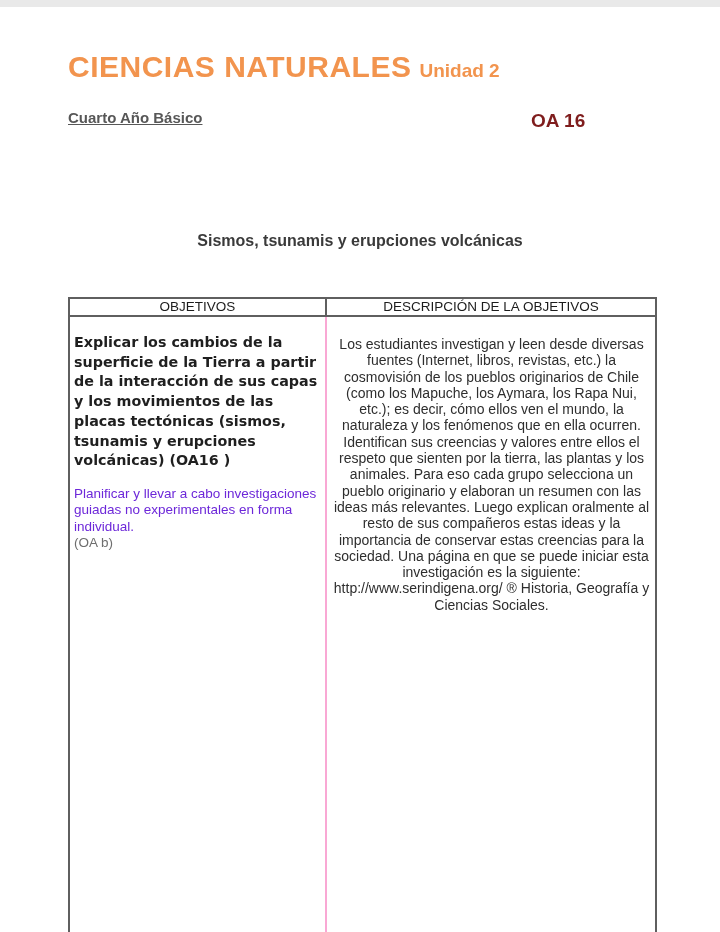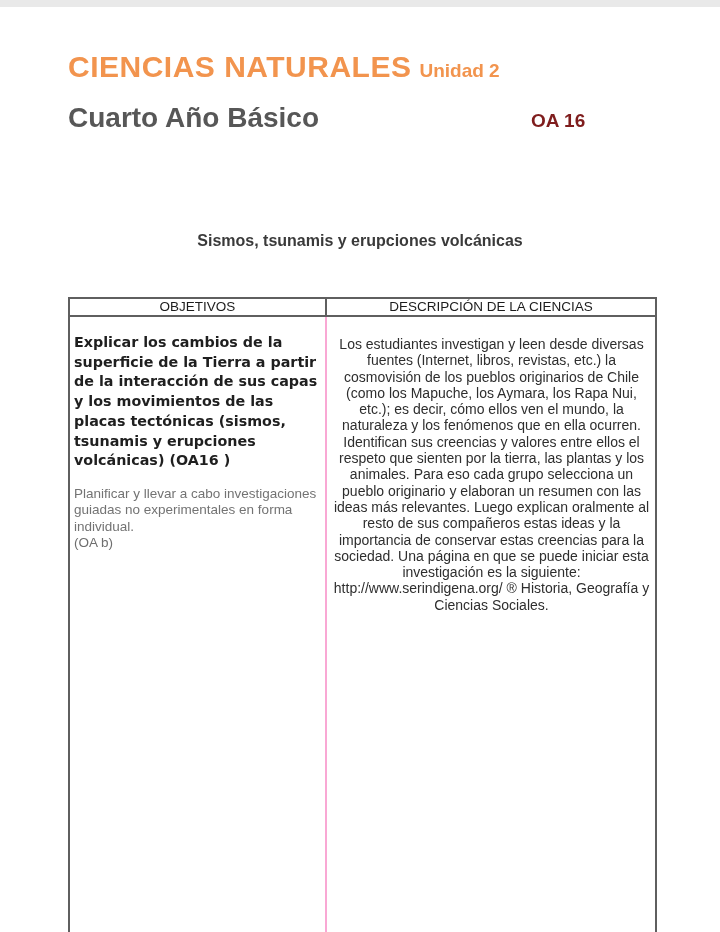--- a/index.html
+++ b/index.html
@@ -30,23 +30,24 @@
   }
   .doc-title .unit {
     font-size: 19px;
     font-weight: bold;
     margin-left: 8px;
   }
   .grade-title {
     position: absolute;
     left: 68px;
     top: 97px;
-    font-size: 28px;
+    font-size: 15px;
     font-weight: bold;
     line-height: 28px;
+    text-decoration: underline;
   }
   .oa-badge {
     position: absolute;
     left: 531px;
     top: 102px;
     font-size: 19px;
     font-weight: bold;
     line-height: 23px;
   }
 
@@ -109,21 +110,21 @@
     font-family: "DejaVu Sans", sans-serif;
     font-weight: bold;
     font-size: 14.3px;
     line-height: 19.7px;
     color: #1f1f1f;
   }
   .obj-secondary {
     margin-top: 15px;
     font-size: 13.5px;
     line-height: 16.5px;
-    color: #737373;
+    color: #6d28d9;
   }
   .obj-code {
     font-size: 13.5px;
     line-height: 16.5px;
     color: #6e6e6e;
   }
   .desc-text {
     font-size: 14px;
     line-height: 16.3px;
     color: #2e2e2e;
@@ -141,21 +142,21 @@
   <div class="grade-title" style="color: rgb(87, 87, 87);">Cuarto Año Básico</div>
 
   <div class="oa-badge" style="color: #7f1d1d;">OA 16</div>
 
 
   <div class="activity-subtitle">Sismos, tsunamis y erupciones volcánicas</div>
 
   <div class="activity-table">
     <div class="thead">
       <div class="th th-left">OBJETIVOS</div>
-      <div class="th th-right">DESCRIPCIÓN DE LA CIENCIAS</div>
+      <div class="th th-right">DESCRIPCIÓN DE LA OBJETIVOS</div>
     </div>
     <div class="tbody">
       <div class="td-left">
         <div class="obj-main">Explicar los cambios de la superficie de la Tierra a partir de la interacción de sus capas y los movimientos de las placas tectónicas (sismos, tsunamis y erupciones volcánicas) (OA16 )</div>
         <div class="obj-secondary">Planificar y llevar a cabo investigaciones guiadas no experimentales en forma individual.</div>
         <div class="obj-code">(OA b)</div>
       </div>
       <div class="td-right">
         <div class="desc-text">Los estudiantes investigan y leen desde diversas fuentes (Internet, libros, revistas, etc.) la cosmovisión de los pueblos originarios de Chile (como los Mapuche, los Aymara, los Rapa Nui, etc.); es decir, cómo ellos ven el mundo, la naturaleza y los fenómenos que en ella ocurren. Identifican sus creencias y valores entre ellos el respeto que sienten por la tierra, las plantas y los animales. Para eso cada grupo selecciona un pueblo originario y elaboran un resumen con las ideas más relevantes. Luego explican oralmente al resto de sus compañeros estas ideas y la importancia de conservar estas creencias para la sociedad. Una página en que se puede iniciar esta investigación es la siguiente: http://www.serindigena.org/ ® Historia, Geografía y Ciencias Sociales.</div>
       </div>

